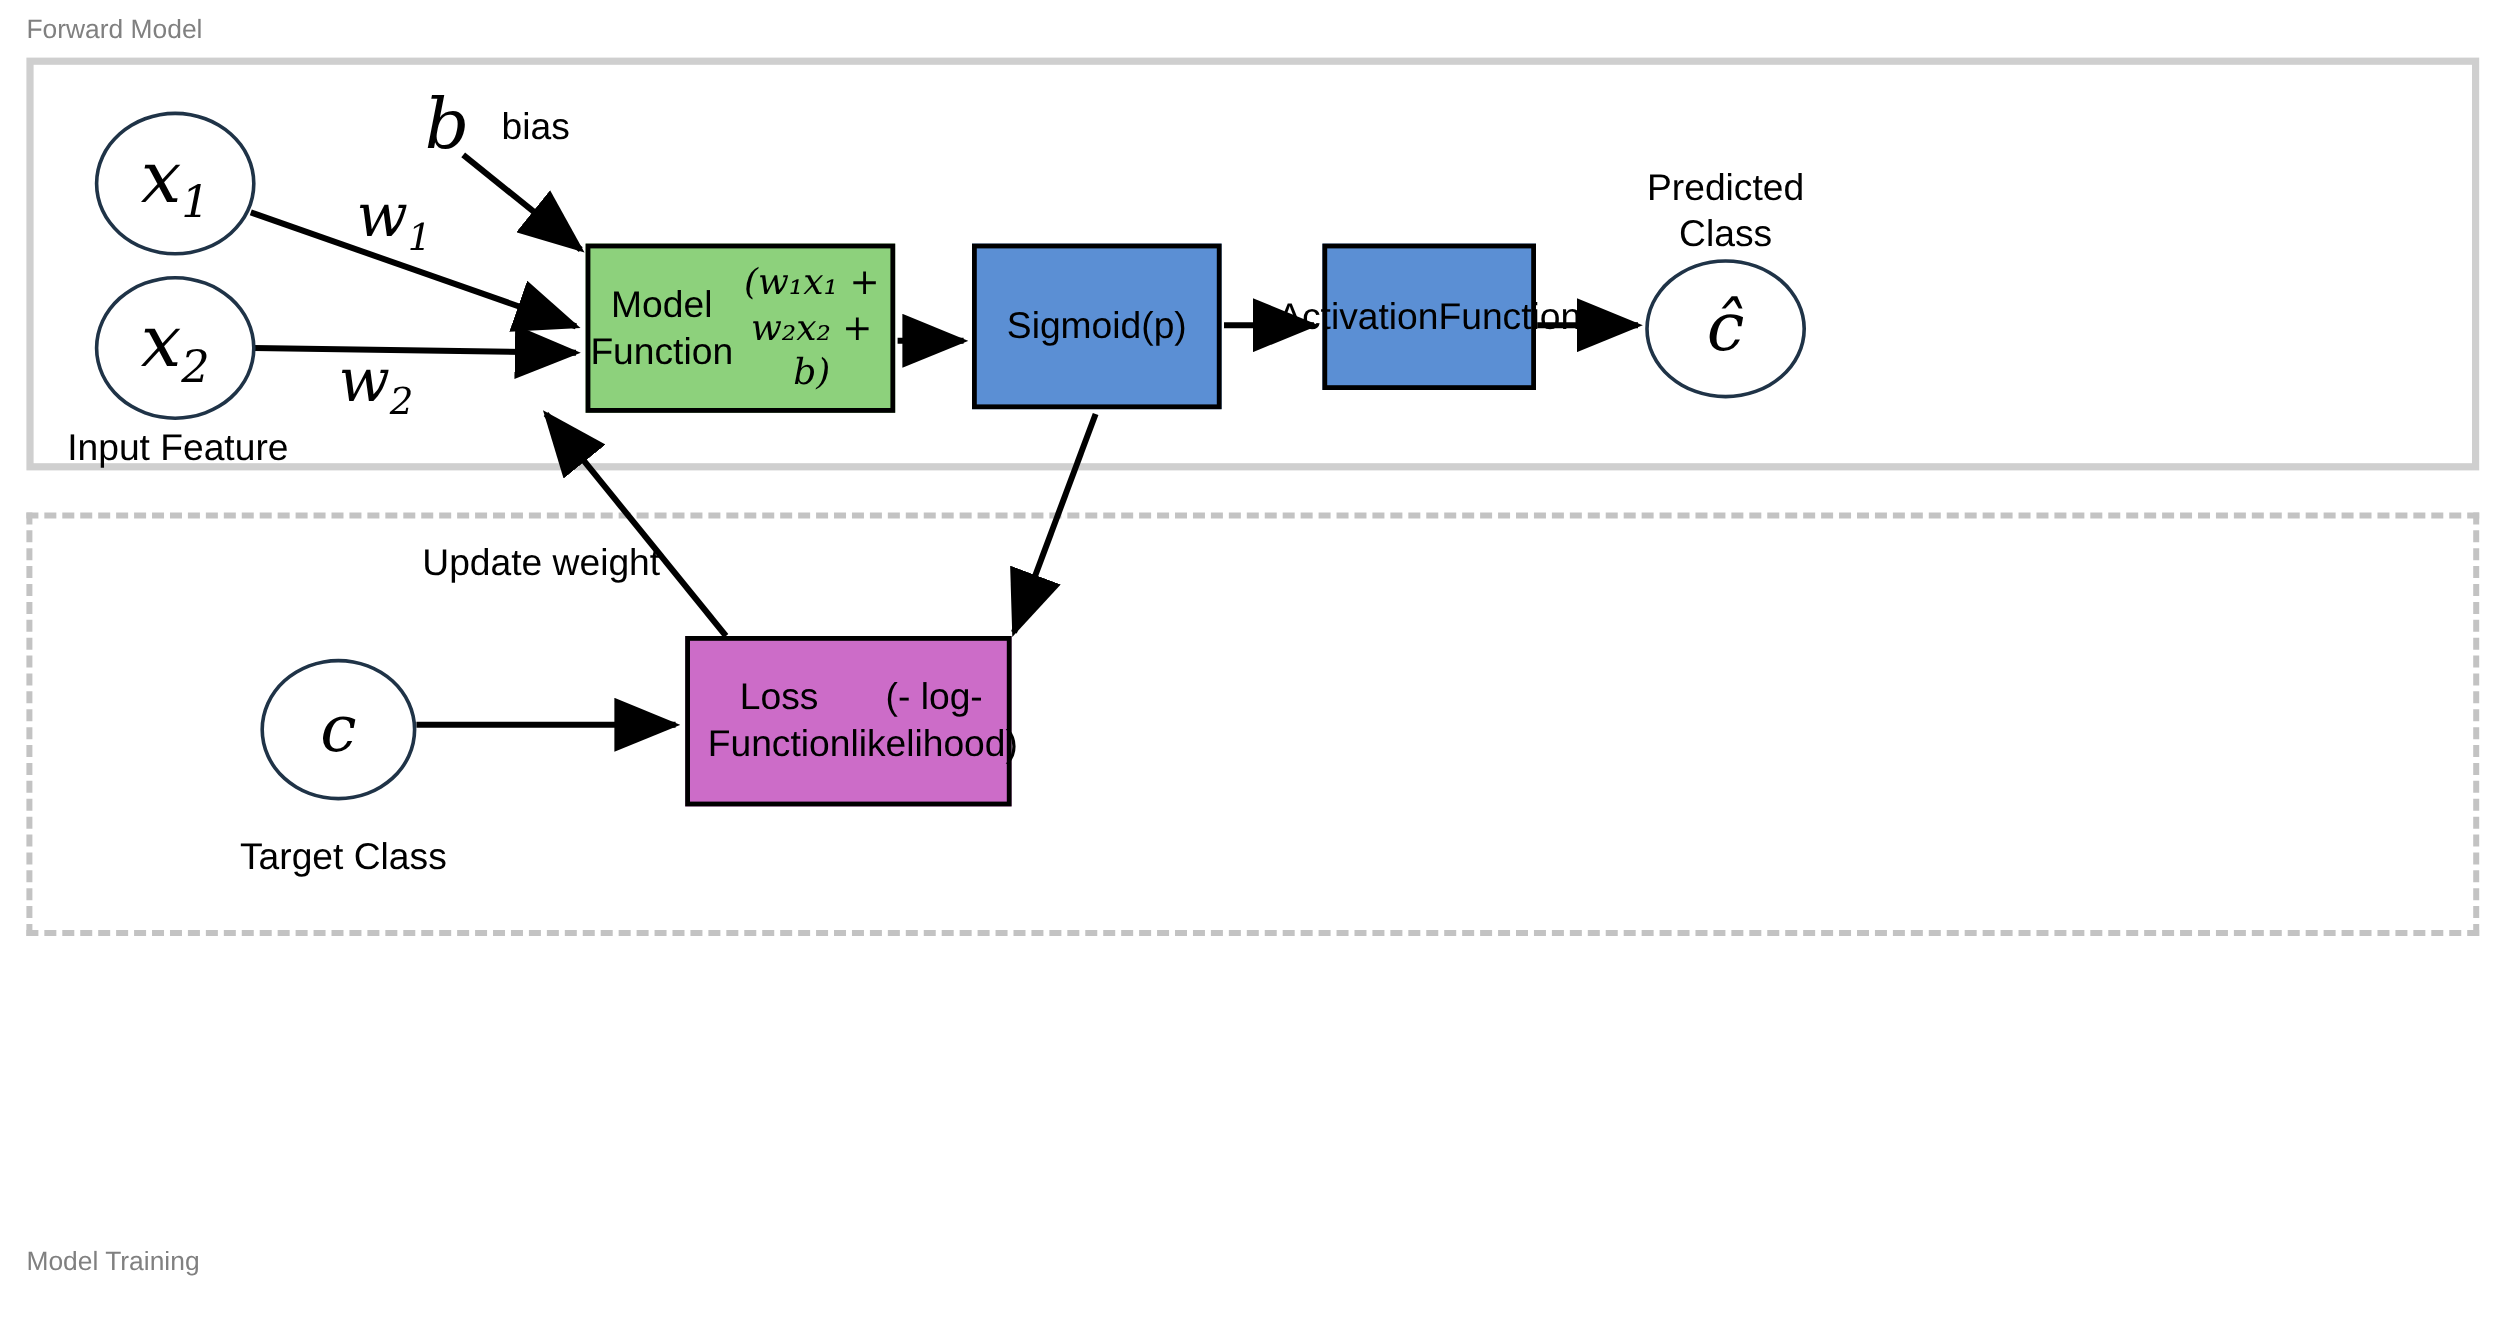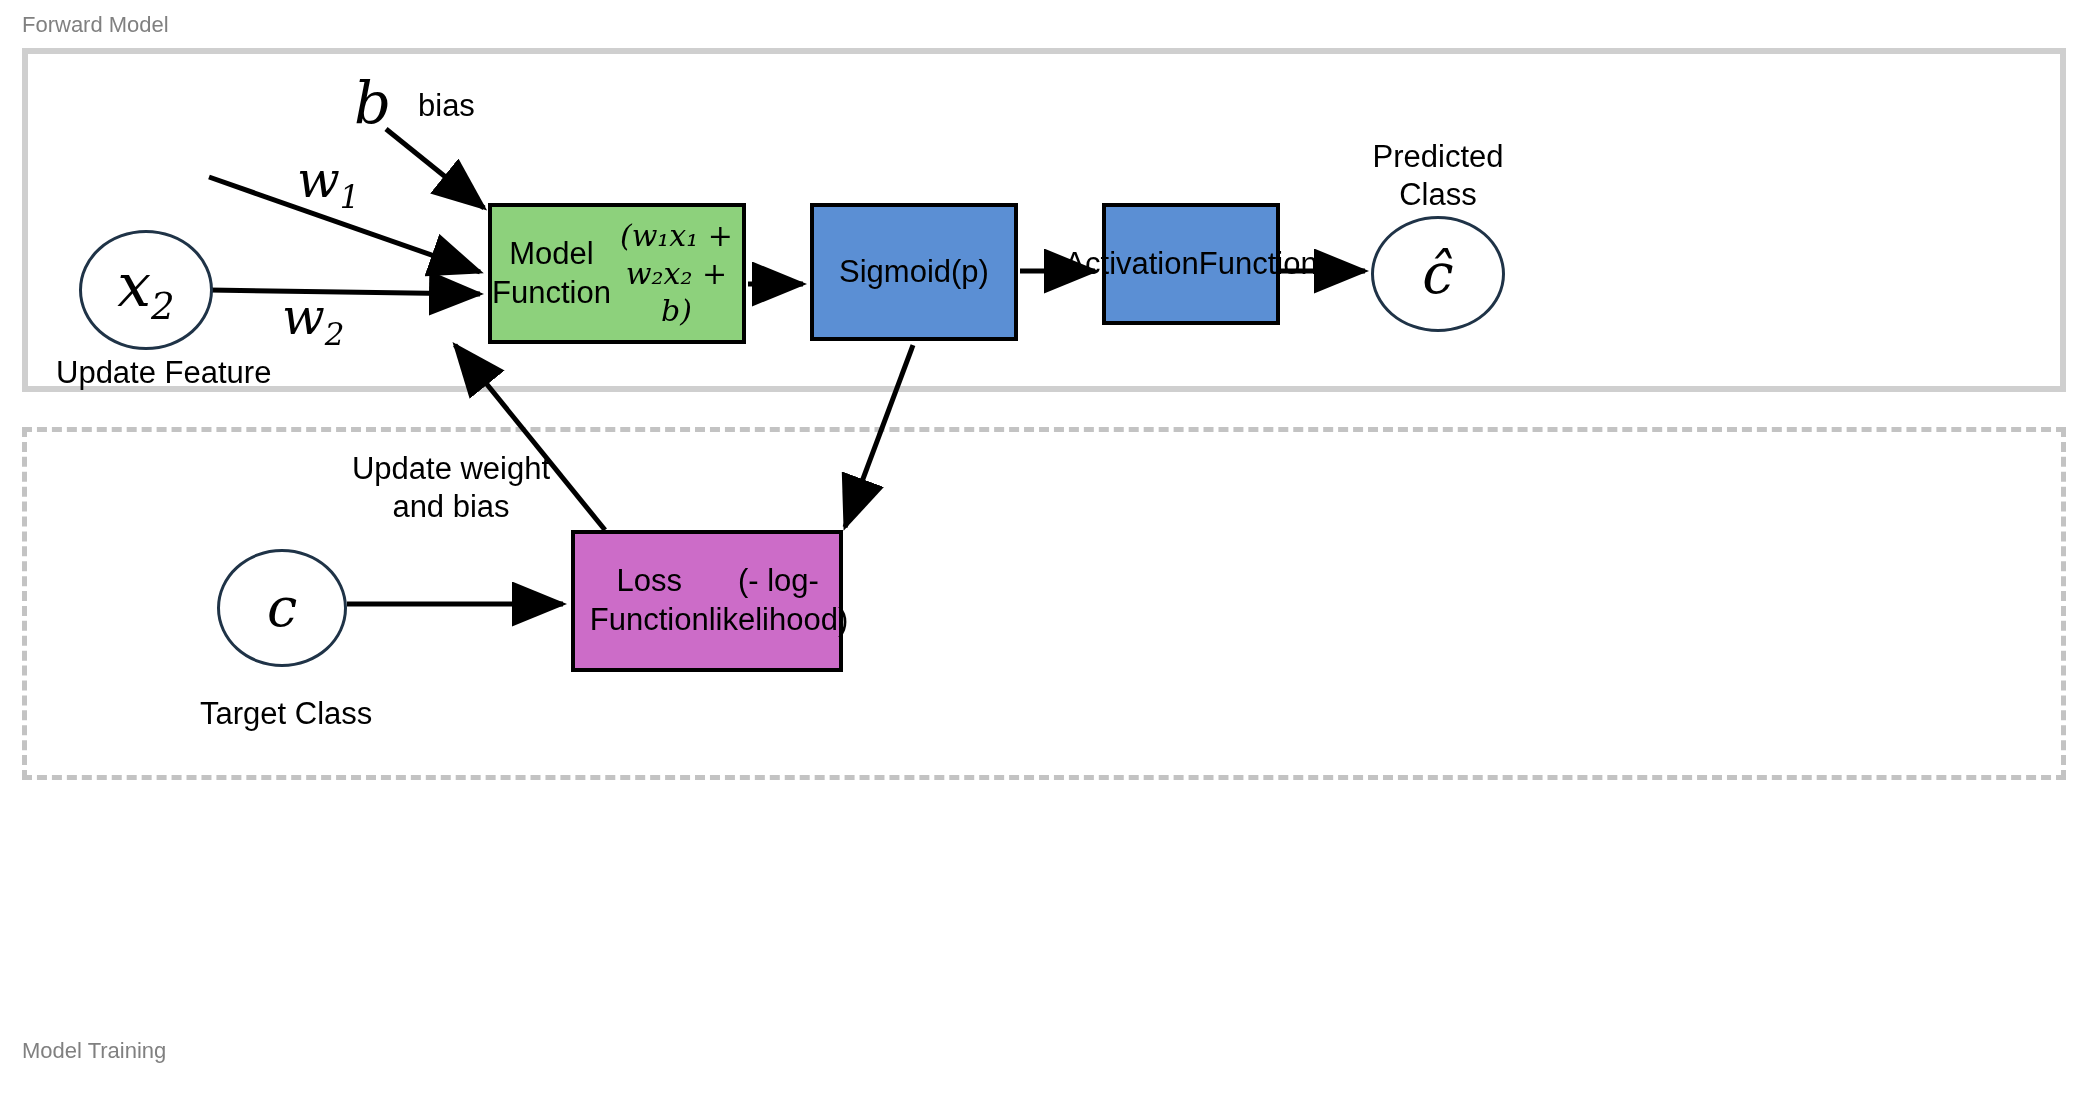--- a/index.html
+++ b/index.html
@@ -158,26 +158,29 @@
 
     <line x1="1281" y1="271" x2="1365" y2="271" stroke="#000" stroke-width="5" marker-end="url(#ah)"></line>
 
     <line x1="913" y1="345" x2="845" y2="527" stroke="#000" stroke-width="5" marker-end="url(#ah)"></line>
 
     <line x1="347" y1="604" x2="563" y2="604" stroke="#000" stroke-width="5" marker-end="url(#ah)"></line>
 
     <line x1="605" y1="530" x2="455" y2="345" stroke="#000" stroke-width="5" marker-end="url(#ah)"></line>
   </svg>
 
+  <div class="ellipse-node" style="left:79px; top:93px; width:134px; height:120px;">
+    <span class="math" style="font-size:60px;"><span>x</span><span class="sub">1</span></span>
+  </div>
 
   <div class="ellipse-node" style="left:79px; top:230px; width:134px; height:120px;">
     <span class="math" style="font-size:60px;"><span>x</span><span class="sub">2</span></span>
   </div>
 
-  <div class="txt" style="left:56px; top:355px;">Update Feature</div>
+  <div class="txt" style="left:56px; top:355px;">Input Feature</div>
 
   <div class="mathlabel" style="left:354px; top:74px; font-size:58px;">b</div>
   <div class="txt" style="left:418px; top:88px;">bias</div>
 
   <div class="mathlabel" style="left:297px; top:155px; font-size:50px;"><span>w</span><span class="sub">1</span></div>
   <div class="mathlabel" style="left:282px; top:292px; font-size:50px;"><span>w</span><span class="sub">2</span></div>
 
   <div class="proc-box" id="model-function-box" style="left:488px; top:203px; width:258px; height:141px; background:#8DD17C;">
     <div>Model Function</div>
     <div class="line2">(w₁x₁ + w₂x₂ + b)</div>
@@ -197,21 +200,20 @@
     <div>Predicted</div>
     <div>Class</div>
   </div>
 
   <div class="ellipse-node" style="left:1371px; top:216px; width:134px; height:116px;">
     <span class="math" style="font-size:56px;">ĉ</span>
   </div>
 
   <div class="txt-center" style="left:326px; top:450px; width:250px;">
     <div>Update weight</div>
-    <div>and bias</div>
   </div>
 
   <div class="ellipse-node" style="left:217px; top:549px; width:130px; height:118px;">
     <span class="math" style="font-size:54px;">c</span>
   </div>
 
   <div class="txt" style="left:200px; top:696px;">Target Class</div>
 
   <div class="proc-box" id="loss-function-box" style="left:571px; top:530px; width:272px; height:142px; background:#CC6CC8;padding-left:24px;">
     <div>Loss Function</div>

